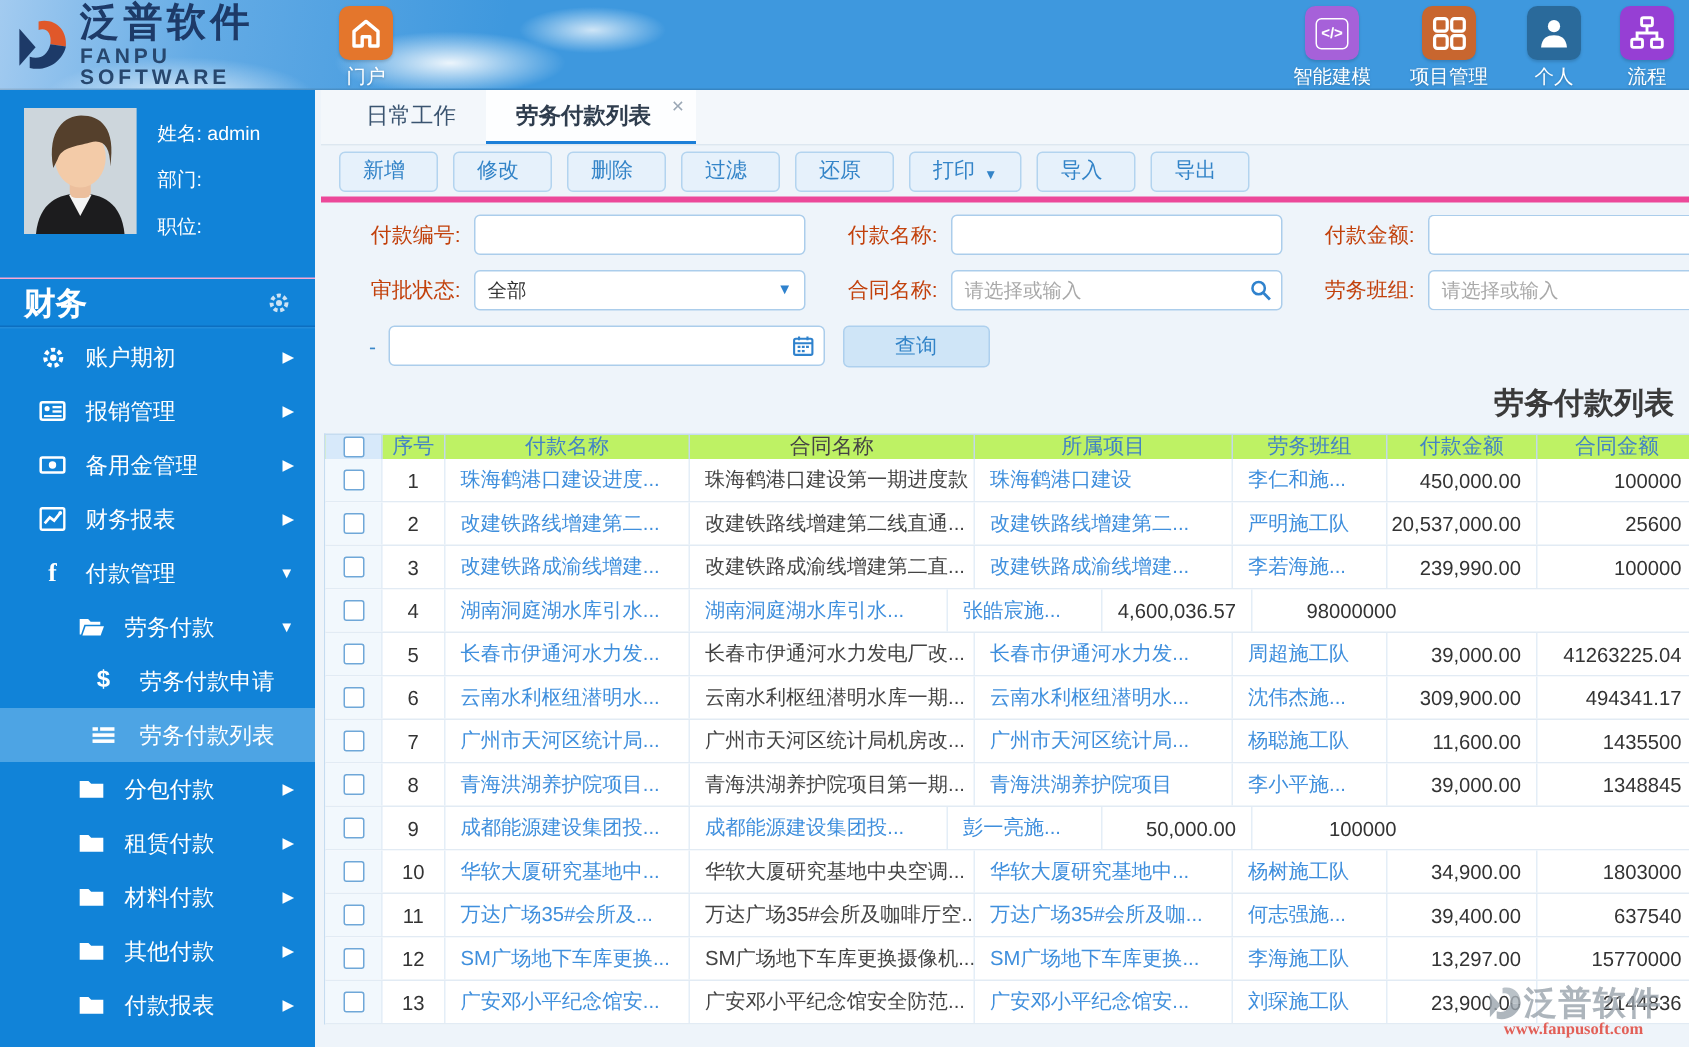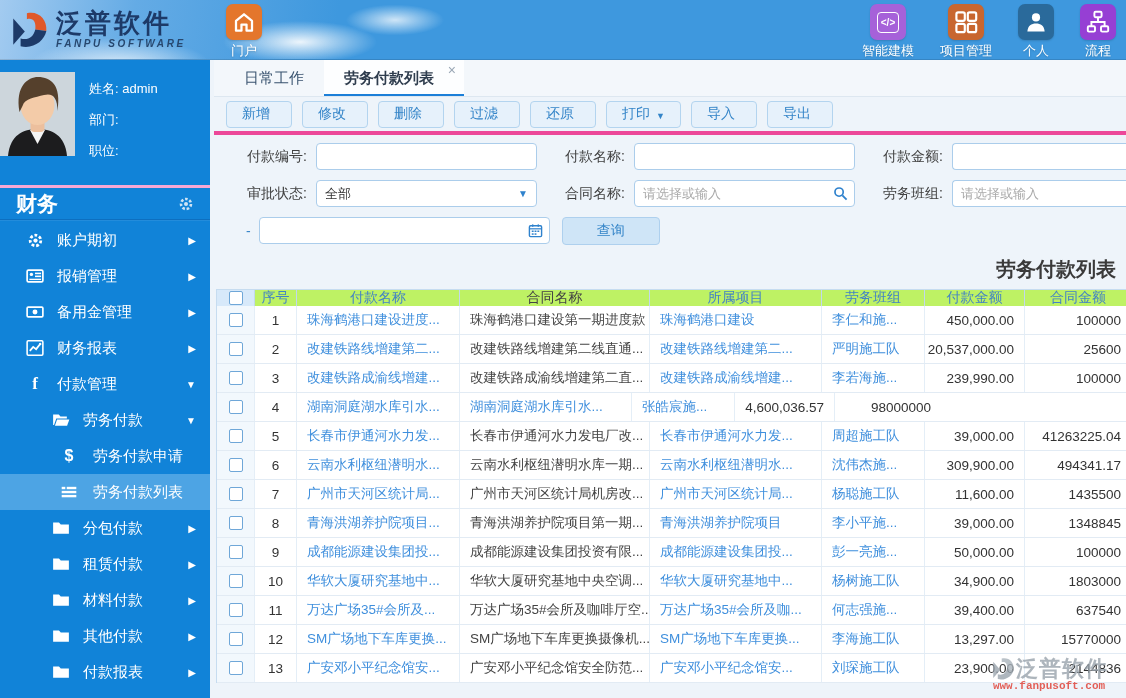--- a/index.html
+++ b/index.html
@@ -11,35 +11,35 @@
   .topbar { position:absolute; top:0; left:0; width:100%; height:60px;
     background:
       radial-gradient(ellipse 110px 30px at 300px 42px, rgba(255,255,255,.9), rgba(255,255,255,0) 70%),
       radial-gradient(ellipse 70px 22px at 395px 20px, rgba(255,255,255,.75), rgba(255,255,255,0) 70%),
       radial-gradient(ellipse 130px 40px at 120px 66px, rgba(255,255,255,.8), rgba(255,255,255,0) 70%),
       linear-gradient(100deg, #a3cbf0 0%, #64abe5 12%, #3e98de 30%, #3e98de 100%);
     border-bottom:1px solid rgba(0,0,0,.12); display:flex; align-items:center; }
   .logo { display:flex; align-items:center; padding-left:8px; width:210px; }
   .logo-text { margin-left:6px; line-height:1; }
   .logo-title { font-size:26px; font-weight:bold; color:#1d3a68; letter-spacing:3px; }
-  .logo-sub { font-size:10px; color:#27476e; letter-spacing:2.6px; margin-top:3px; font-weight:bold;font-style:italic; }
+  .logo-sub { font-size:14px; color:#27476e; letter-spacing:2.6px; margin-top:3px; font-weight:bold; }
   .portal { position:absolute; left:222px; top:4px; width:44px; text-align:center; cursor:pointer; }
   .portal .tile { margin:0 auto; }
   .tile { width:36px; height:36px; border-radius:7px; display:flex; align-items:center; justify-content:center; box-shadow:0 1px 2px rgba(0,0,0,.15); }
   .tile-label { color:#fff; font-size:13px; margin-top:2px; white-space:nowrap; text-shadow:0 1px 2px rgba(0,0,0,.2); }
   .apps { position:absolute; right:10px; top:4px; display:flex; gap:26px; }
   .app-item { text-align:center; cursor:pointer; }
   .app-item .tile { margin:0 auto; }
   .glyph-code { color:#fff; font-size:10px; font-weight:bold; border:1.5px solid #fff; border-radius:4px; padding:4px 3px; letter-spacing:0; }
   .glyph-f { color:#fff; font-size:17px; font-weight:bold; font-family:"Liberation Serif","DejaVu Serif",serif; }
   .glyph-dollar { color:#fff; font-size:16px; font-weight:bold; }
 
   
   .sidebar { position:absolute; top:60px; left:0; width:210px; height:638px; background:#1183d8; color:#fff; overflow:hidden; }
-  .user-panel { display:flex; padding:12px 0 12px 0; border-bottom:3px solid #f9a8d4; }
+  .user-panel { display:flex; padding:12px 0 12px 16px; border-bottom:1px solid #f9a8d4; }
   .avatar { width:75px; height:84px; flex:none; background:#c9d2d8; }
   .user-info { padding:8px 0 0 14px; font-size:13px; }
   .user-info div { margin-bottom:13px; }
   .section-header { height:32px; display:flex; align-items:center; justify-content:space-between; padding:0 16px; font-size:21px; font-weight:bold; border-bottom:1px solid #0d6fc0; box-shadow:0 1px 0 rgba(255,255,255,.08); }
   .section-gear { width:16px; height:16px; opacity:.9; cursor:pointer; }
   .menu { padding-top:2px; }
   .menu-item { position:relative; height:36px; display:flex; align-items:center; font-size:15px; cursor:pointer; }
   .menu-item .mi-icon { width:18px; height:18px; display:flex; align-items:center; justify-content:center; margin-right:13px; flex:none; }
   .menu-item.level-0 { padding-left:26px; }
   .menu-item.level-1 { padding-left:52px; }
@@ -55,21 +55,21 @@
   .tab { position:relative; padding:0 20px; line-height:35px; font-size:15px; color:#3a5470; cursor:pointer; }
   .tab.active { background:#fdfeff; color:#2f3d4e; font-weight:bold; border-bottom:2px solid #1c7fd8; padding-right:30px; }
   .tab-close { position:absolute; top:3px; right:8px; font-size:14px; color:#9aa7b5; font-weight:normal; line-height:1; cursor:pointer; }
 
   .toolbar { height:38px; display:flex; align-items:center; gap:10px; padding-left:12px; border-bottom:4px solid #ec4899; }
   .btn { height:27px; padding:0 15px; background:#e6f1fb; border:1px solid #b3d4ef; border-radius:4px; color:#3384c8; font-size:14px; display:flex; align-items:center; gap:6px; cursor:pointer; }
   .caret { font-size:9px; color:#3384c8; }
 
   .filters { padding:8px 0 0 0; }
   .f-row { display:flex; align-items:center; height:27px; margin-bottom:10px; padding-left:25px; }
-  .f-label { width:68px; text-align:right; margin-right:9px; font-size:14px; color:#404040; flex:none; }
+  .f-label { width:68px; text-align:right; margin-right:9px; font-size:14px; color:#c2410c; flex:none; }
   .f-group { display:flex; align-items:center; margin-right:20px; }
   .f-input, .f-select { width:221px; height:27px; border:1px solid #abcdeb; border-radius:4px; background:#fff; font-size:13px; color:#333; padding:0 8px; outline:none; font-family:inherit; }
   .f-input::placeholder { color:#a9a9a9; }
   .f-select { display:flex; align-items:center; justify-content:space-between; cursor:pointer; }
   .sel-caret { font-size:10px; color:#2f82cd; }
   .with-icon { position:relative; }
   .with-icon .f-input { padding-right:26px; }
   .field-icon { position:absolute; right:7px; top:6px; width:15px; height:15px; cursor:pointer; }
   .f-cut .f-input { width:192px; border-right:none; border-top-right-radius:0; border-bottom-right-radius:0; }
   .dash { color:#3b87c9; font-size:14px; margin-right:8px; padding-left:7px; }
@@ -95,21 +95,21 @@
   .col-team { width:103px; padding-left:10px; flex:none; }
   .col-amount { width:100px; justify-content:flex-end; padding-right:10px; flex:none; }
   .col-camount { width:106px; justify-content:flex-end; padding-right:10px; flex:none; border-right:none; }
   .link { color:#3f8fdd; cursor:pointer; }
   .checkbox { width:14px; height:14px; border:1px solid #6fa7d8; border-radius:2px; background:#fff; cursor:pointer; }
 
   
   .watermark { position:absolute; right:2px; bottom:6px; width:150px; opacity:.8; pointer-events:none; text-align:center; }
   .wm-row { display:flex; align-items:center; justify-content:center; }
   .wm-brand { font-size:22px; font-weight:bold; color:#99a3ac; letter-spacing:1px; }
-  .wm-url { font-size:11px; font-weight:bold; color:#e03b2f; margin-top:-4px; font-family:Liberation Mono, monospace; }
+  .wm-url { font-size:11px; font-weight:bold; color:#e03b2f; margin-top:-4px; font-family:Liberation Serif, serif; }
 </style>
 </head>
 <body>
 
 <div class="app">
 
   <div class="topbar">
     <div class="logo">
       <svg width="42" height="42" viewBox="0 0 40 40">
         <path d="M5,34 L5,9 L16,21.5 Z" fill="#1d3a68"></path>
@@ -619,21 +619,20 @@
             <div class="td col-amount">39,000.00</div>
             <div class="td col-camount">1348845</div>
           </div>
 
           <div class="trow">
             <div class="td col-cb">
               <span class="checkbox"></span>
             </div>
             <div class="td col-no">9</div>
             <div class="td col-payment link">成都能源建设集团投...</div>
-            <div class="td col-contract">成都能源建设集团投资有限...</div>
             <div class="td col-project link">成都能源建设集团投...</div>
             <div class="td col-team link">彭一亮施...</div>
             <div class="td col-amount">50,000.00</div>
             <div class="td col-camount">100000</div>
           </div>
 
           <div class="trow">
             <div class="td col-cb">
               <span class="checkbox"></span>
             </div>

